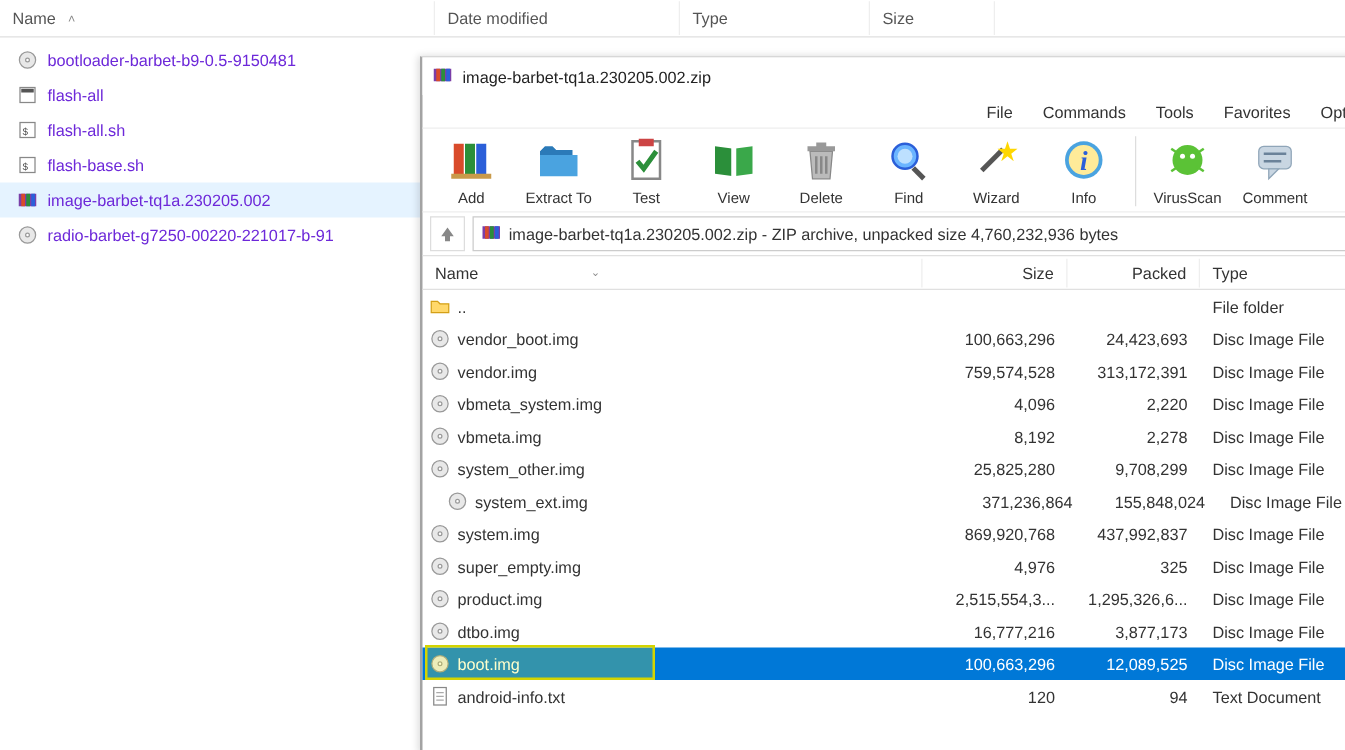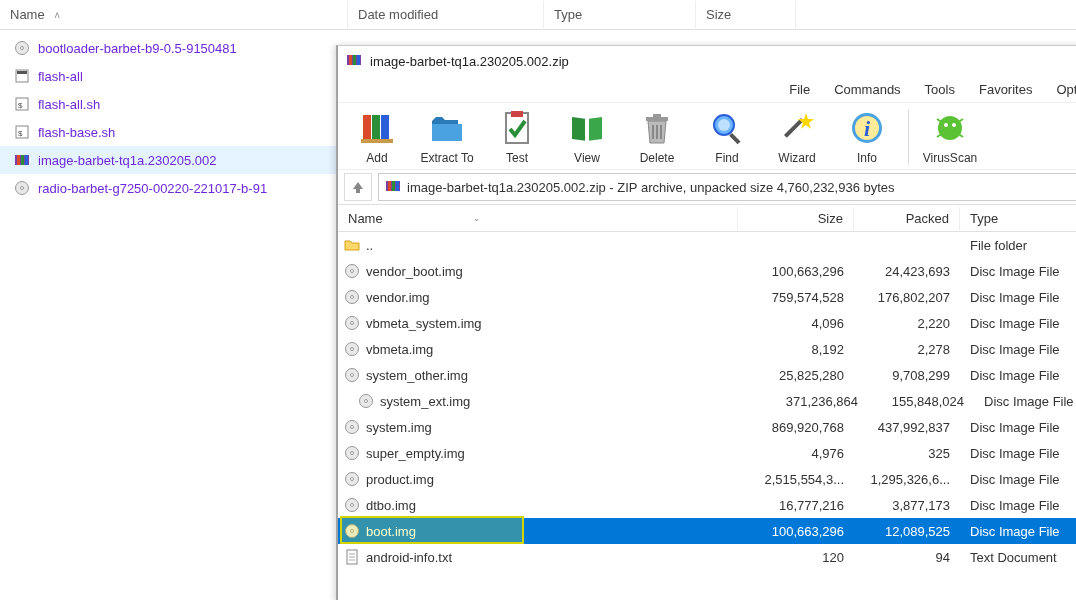--- a/index.html
+++ b/index.html
@@ -246,20 +246,31 @@
             <circle cx="15" cy="16" r="2" fill="#fff"></circle>
             <circle cx="23" cy="16" r="2" fill="#fff"></circle>
             <line x1="6" y1="10" x2="12" y2="14" stroke="#5bc236" stroke-width="2"></line>
             <line x1="32" y1="10" x2="26" y2="14" stroke="#5bc236" stroke-width="2"></line>
             <line x1="6" y1="28" x2="12" y2="24" stroke="#5bc236" stroke-width="2"></line>
             <line x1="32" y1="28" x2="26" y2="24" stroke="#5bc236" stroke-width="2"></line>
           </svg>
         </div>
         <div class="tb-label">VirusScan</div>
       </div>
+      <div class="tool-btn">
+        <div class="tb-icon">
+          <svg width="38" height="38">
+            <rect x="6" y="8" width="26" height="18" rx="4" fill="#c9d6e2" stroke="#8fa5b8"></rect>
+            <path d="M14 26 L14 34 L22 26 Z" fill="#c9d6e2" stroke="#8fa5b8"></path>
+            <line x1="10" y1="14" x2="28" y2="14" stroke="#6b8299" stroke-width="2"></line>
+            <line x1="10" y1="20" x2="24" y2="20" stroke="#6b8299" stroke-width="2"></line>
+          </svg>
+        </div>
+        <div class="tb-label">Comment</div>
+      </div>
     </div>
 
   <div class="addrbar">
     <div class="up-btn">
       <svg width="14" height="14">
           <path d="M7 2 L12 9 L9 9 L9 13 L5 13 L5 9 L2 9 Z" fill="#888"></path>
         </svg>
     </div>
     <div class="addr-field">
       <span>
@@ -316,21 +327,21 @@
         <div class="ar-name-cell">
           <span class="ficon">
             <svg width="16" height="16">
               <circle cx="8" cy="8" r="6.5" fill="#e8e8e8" stroke="#999" stroke-width="1"></circle>
               <circle cx="8" cy="8" r="1.5" fill="#fff" stroke="#999"></circle>
             </svg>
           </span>
           <span>vendor.img</span>
         </div>
         <div class="ar-size-cell">759,574,528</div>
-        <div class="ar-packed-cell">176,802,207</div>
+        <div class="ar-packed-cell">313,172,391</div>
         <div class="ar-type-cell">Disc Image File</div>
       </div>
       <div class="ar-row" style="position: relative;">
         <div class="ar-name-cell">
           <span class="ficon">
             <svg width="16" height="16">
               <circle cx="8" cy="8" r="6.5" fill="#e8e8e8" stroke="#999" stroke-width="1"></circle>
               <circle cx="8" cy="8" r="1.5" fill="#fff" stroke="#999"></circle>
             </svg>
           </span>

